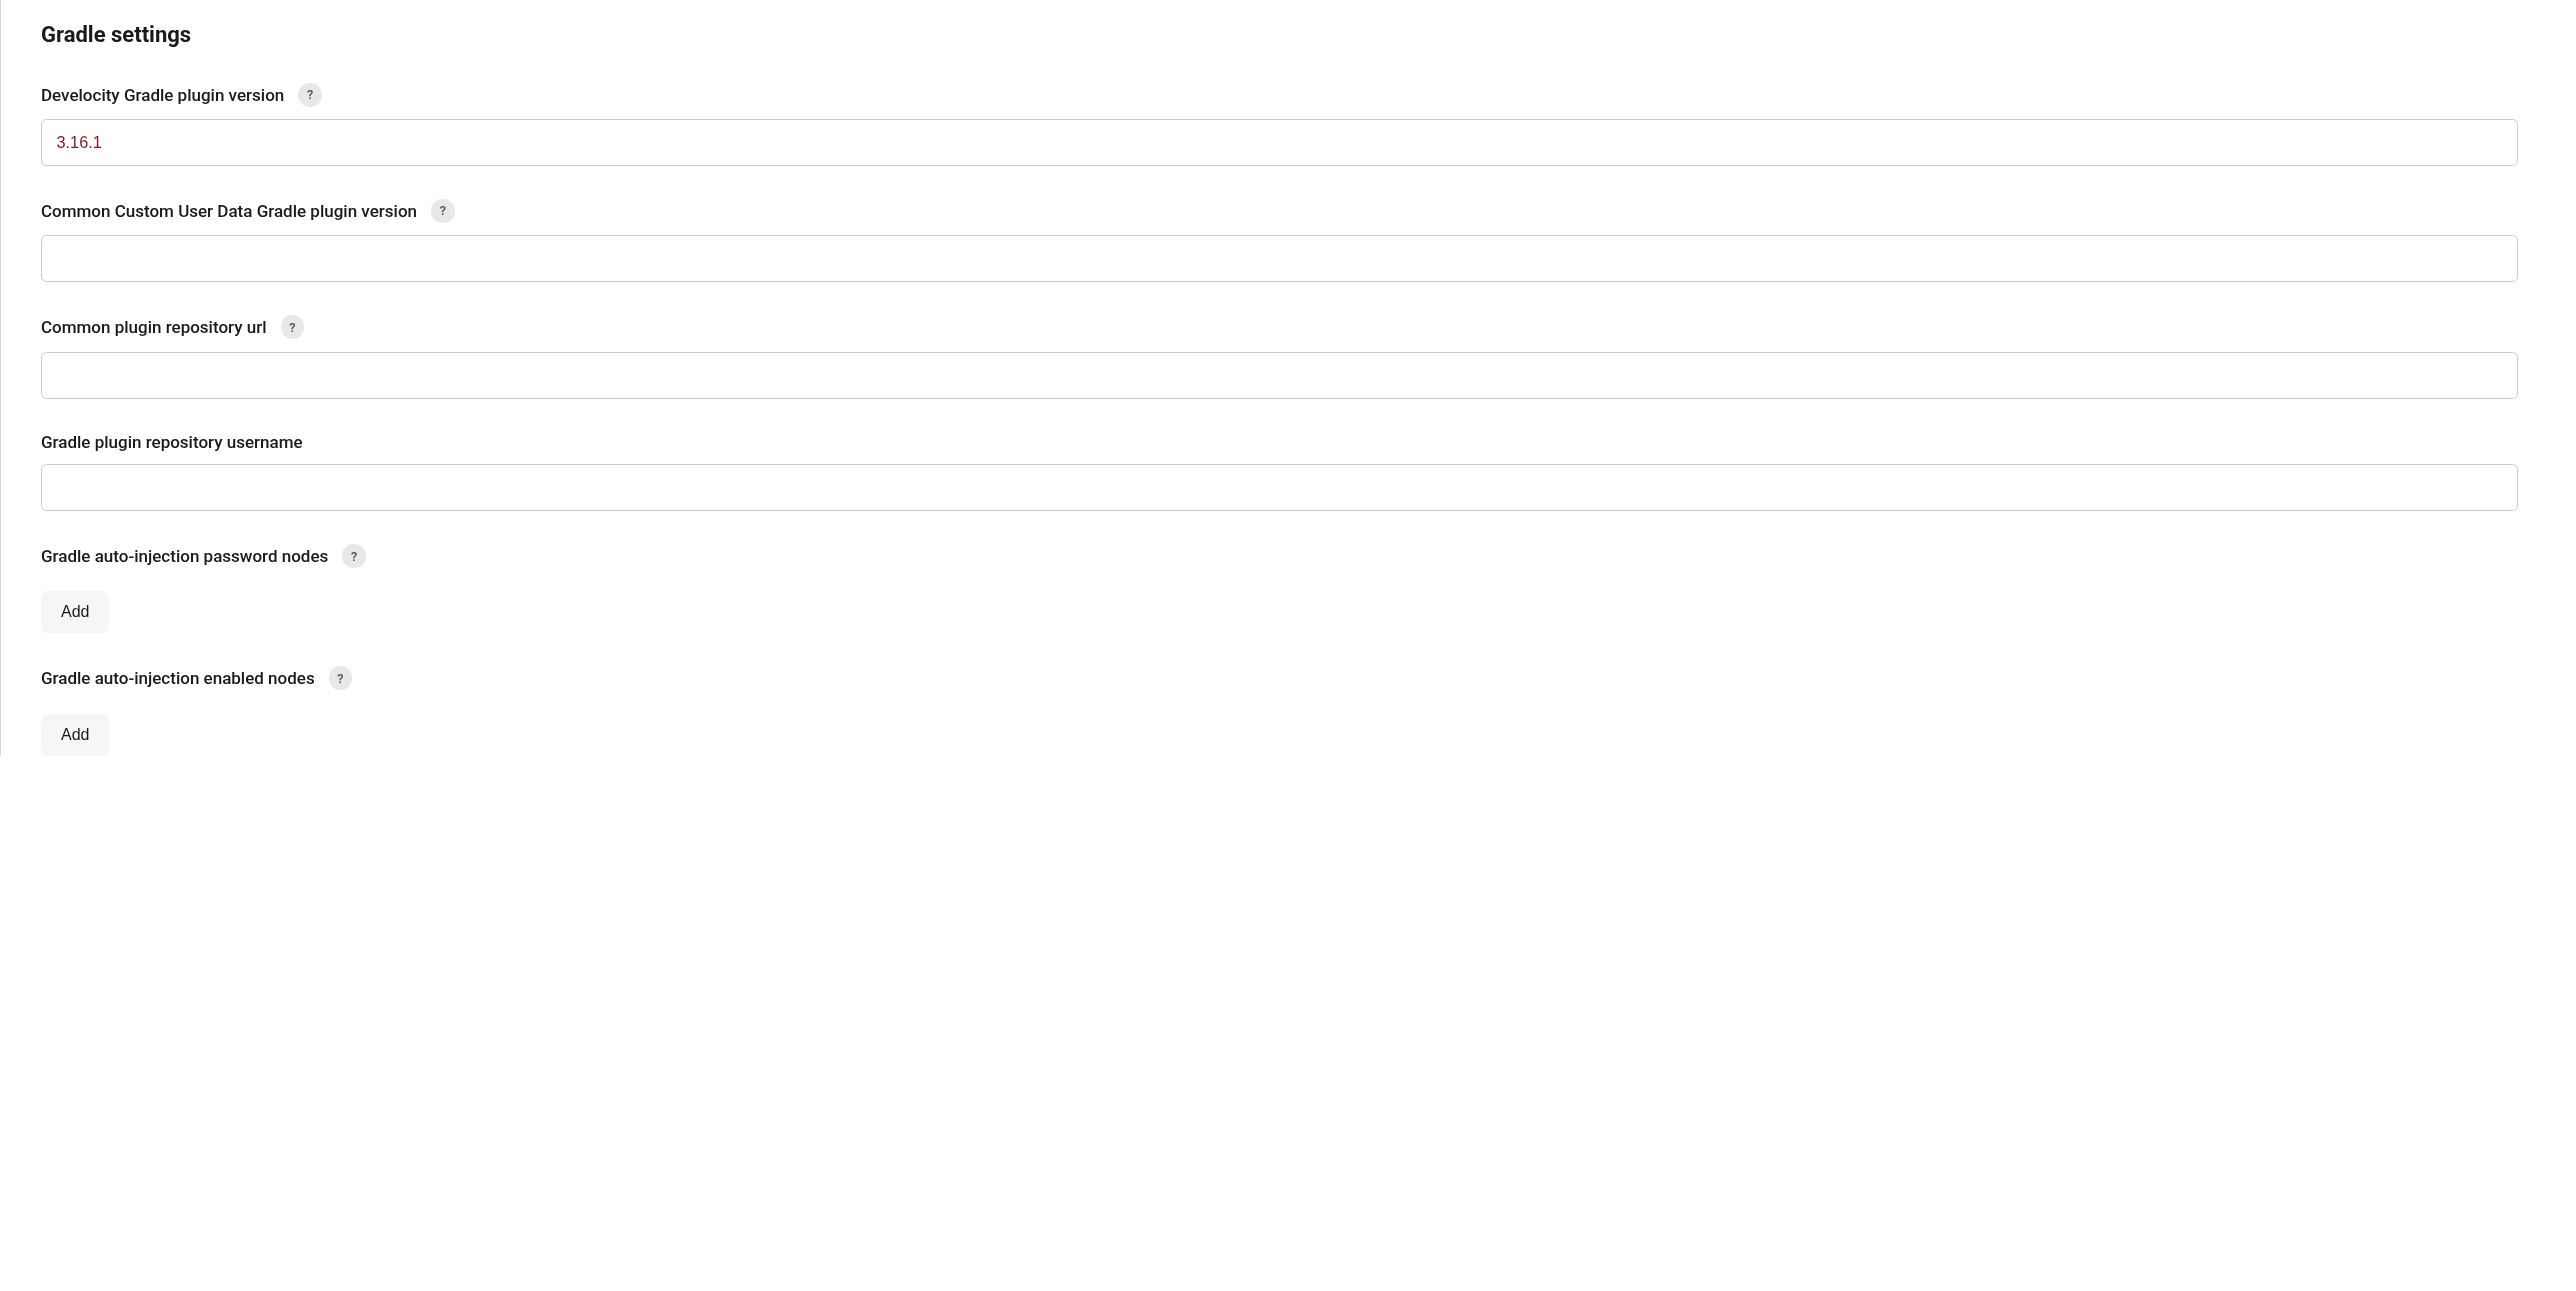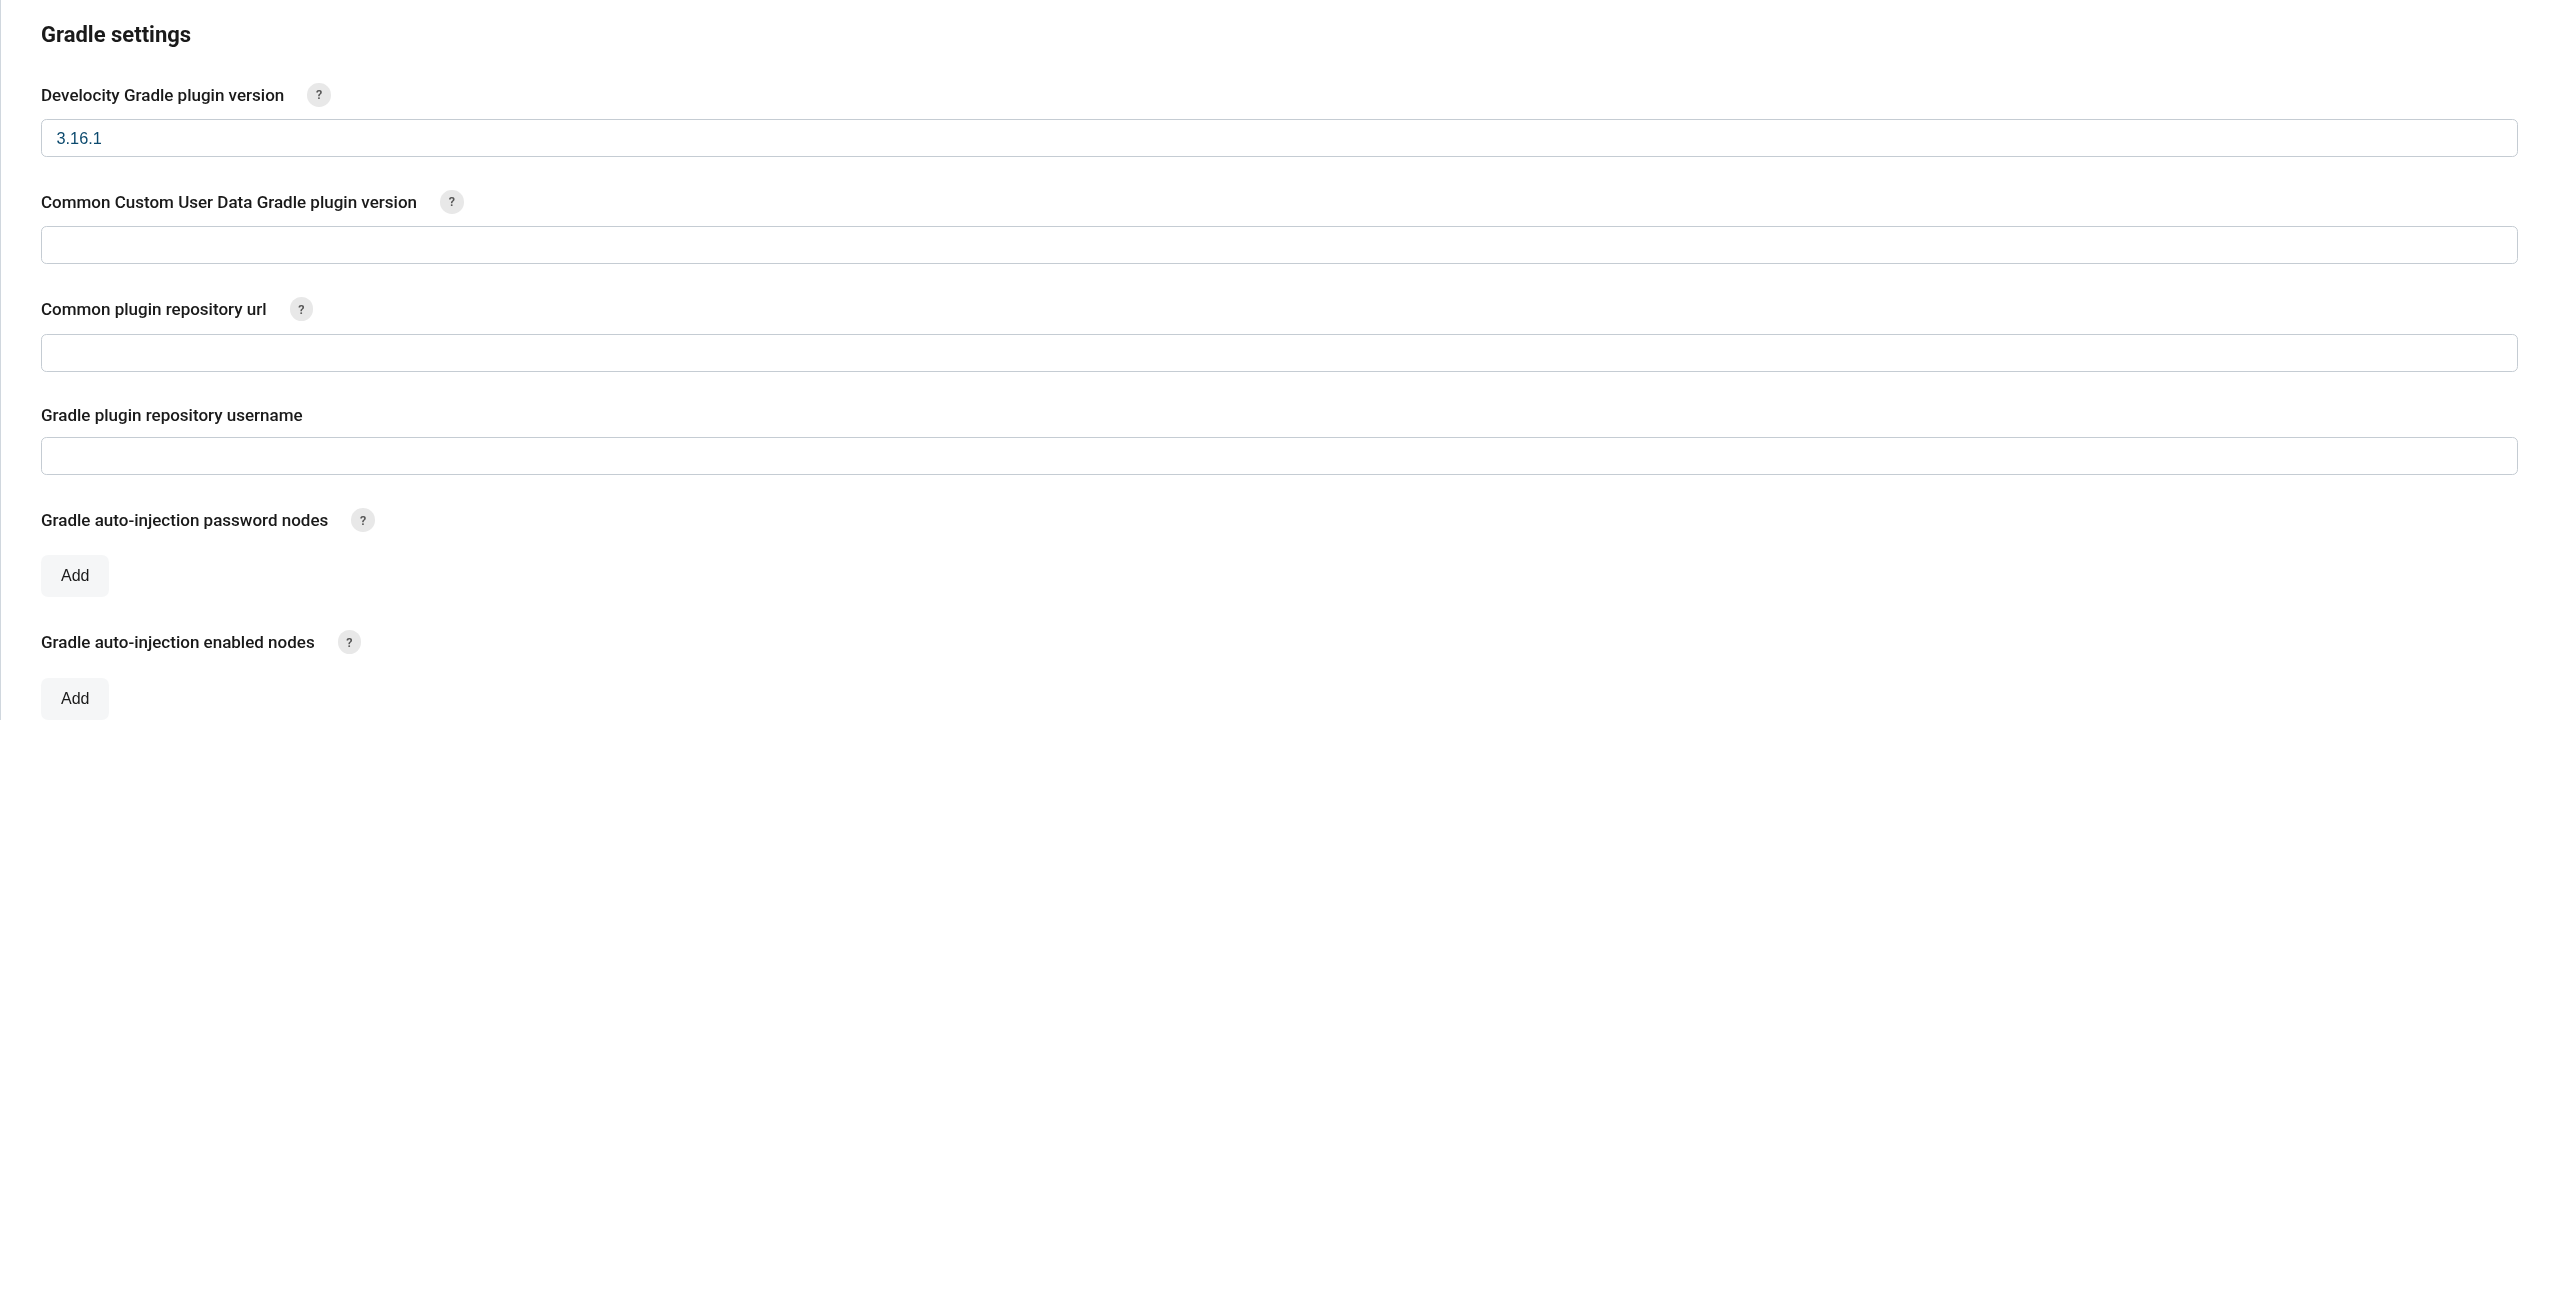--- a/index.html
+++ b/index.html
@@ -25,21 +25,21 @@
       font-weight: 700;
       color: #1a1a1a;
       margin-bottom: 36px;
     }
     .form-group {
       margin-bottom: 33px;
     }
     .label-row {
       display: flex;
       align-items: center;
-      gap: 23px;
+      gap: 14px;
       margin-bottom: 12.7px;
     }
     .field-label {
       font-size: 17px;
       font-weight: 500;
       color: #1a1a1a;
     }
     .help-icon {
       display: inline-flex;
       align-items: center;
@@ -49,24 +49,24 @@
       border-radius: 50%;
       background: #e8e8e8;
       color: #555555;
       font-size: 12.7px;
       font-weight: 600;
       cursor: pointer;
       user-select: none;
     }
     .text-input {
       width: 100%;
-      height: 38px;
+      height: 47px;
       padding: 9px 14.5px;
       font-size: 16.3px;
-      color: #0c4a6e;
+      color: #7f1d1d;
       background: #ffffff;
       border: 1.4px solid #c5ccd3;
       border-radius: 5.4px;
       outline: none;
     }
     .add-button {
       display: inline-flex;
       align-items: center;
       justify-content: center;
       height: 42px;

